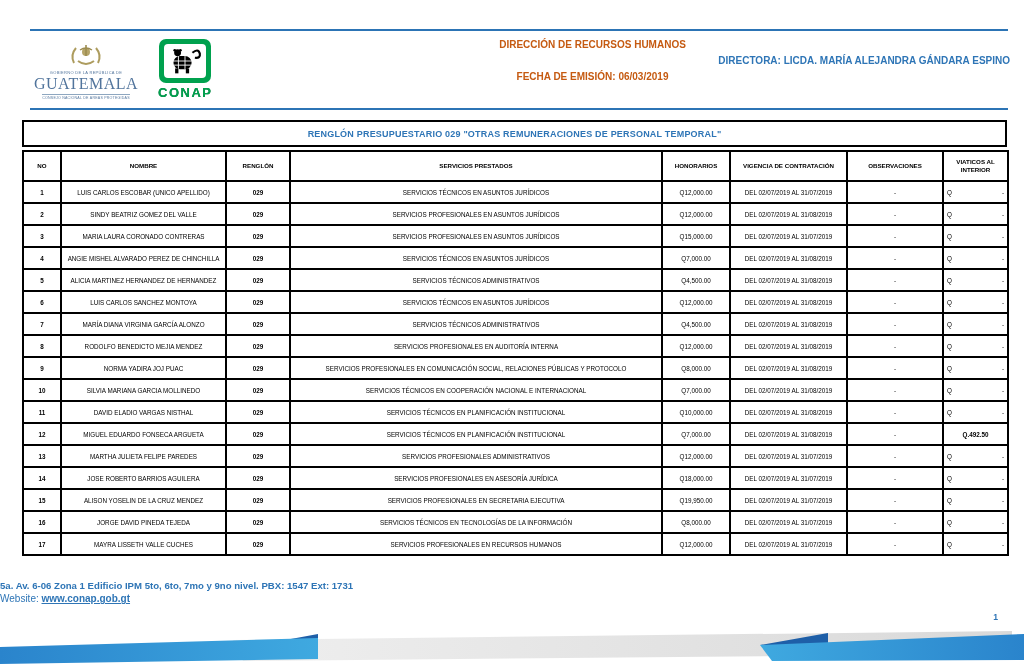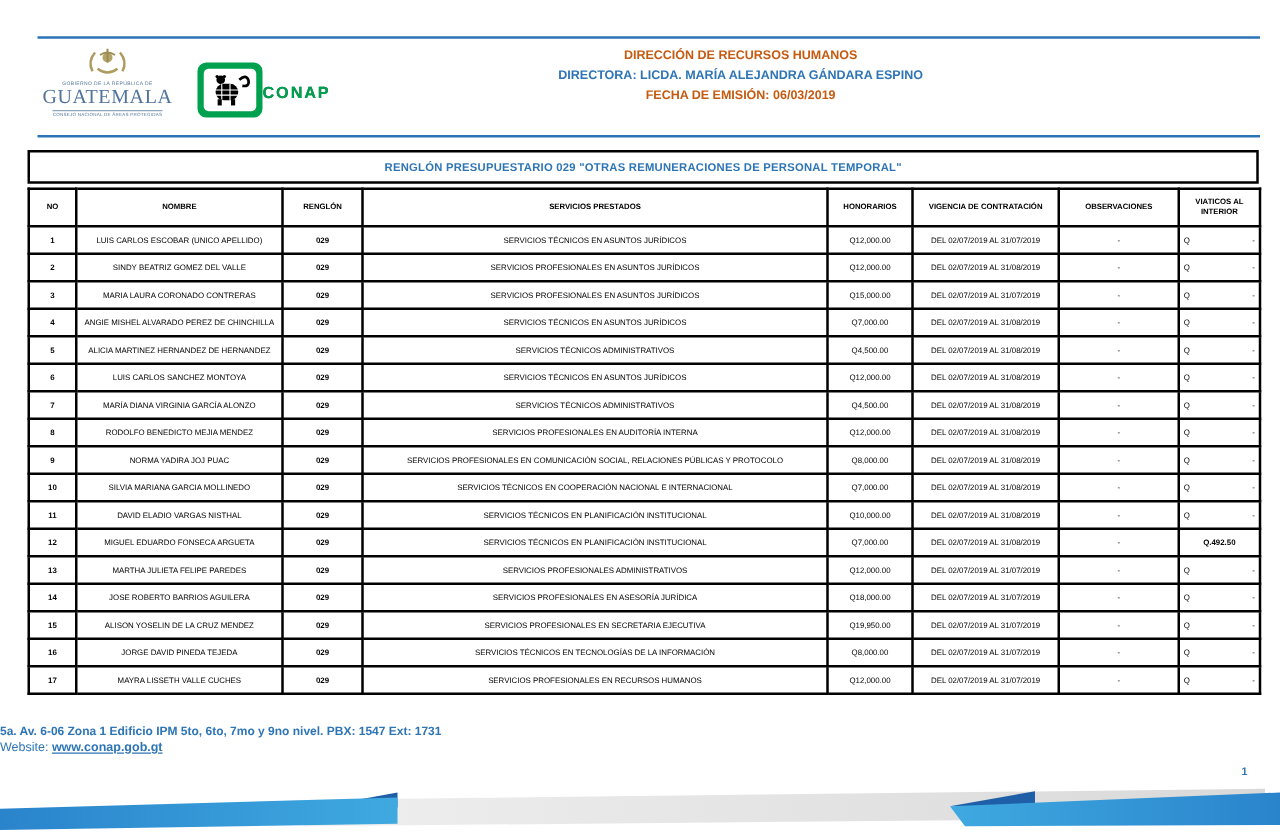--- a/index.html
+++ b/index.html
@@ -11,29 +11,29 @@
   .rule{position:absolute;left:30px;right:16px;height:2px;background:#2c74b5;}
   .rule-top{top:29px;}
   .rule-bottom{top:108px;}
 
   
   .logo-strip{position:absolute;left:34px;top:37px;display:flex;gap:20px;align-items:flex-end;}
   .gt-logo{width:104px;display:flex;flex-direction:column;align-items:center;}
   .gt-top{font-size:4px;color:#56789f;letter-spacing:.3px;margin-top:1px;white-space:nowrap;}
   .gt-name{font-family:"Liberation Serif",serif;font-size:16px;color:#51749c;letter-spacing:.5px;line-height:1;margin-top:1px;}
   .gt-bottom{font-size:3.6px;color:#56789f;letter-spacing:.2px;border-top:1px solid #8ea7c0;padding-top:1px;margin-top:2px;white-space:nowrap;}
-  .conap-logo{display:flex;flex-direction:row;align-items:center;margin-top:2px;}
+  .conap-logo{display:flex;flex-direction:column;align-items:center;margin-top:2px;}
   .conap-box{width:52px;height:44px;background:#00a14e;border-radius:7px;display:flex;align-items:center;justify-content:center;}
   .conap-box-inner{width:42px;height:34px;background:#ffffff;border-radius:4px;display:flex;align-items:center;justify-content:center;}
   .conap-name{font-size:13px;font-weight:bold;color:#00a14e;letter-spacing:1.5px;margin-top:2px;text-shadow:0 0 .4px #0a5f35;}
 
   
   .doc-header{position:absolute;left:175px;right:14px;top:37px;text-align:center;font-weight:bold;font-size:10px;line-height:1.6;}
   .hl-orange{color:#c55a11;}
-  .hl-blue{color:#2e75b6;}
+  .hl-blue{color:#2e75b6;text-align:right;}
 
   
   .table-wrap{position:absolute;left:22px;top:120px;width:985px;}
   .title-box{border:2px solid #000;height:23px;display:flex;align-items:center;justify-content:center;
              color:#2e75b6;font-weight:bold;font-size:9px;letter-spacing:.2px;margin-bottom:3px;}
   table.main{width:985px;border-collapse:collapse;table-layout:fixed;}
   table.main th{border:2px solid #000;font-size:6.2px;font-weight:bold;color:#000;height:28px;
                 padding:0 2px;text-align:center;line-height:1.3;}
   table.main td{border:2px solid #000;font-size:6.3px;color:#000;height:20px;padding:0 3px;
                 text-align:center;white-space:nowrap;overflow:hidden;}

